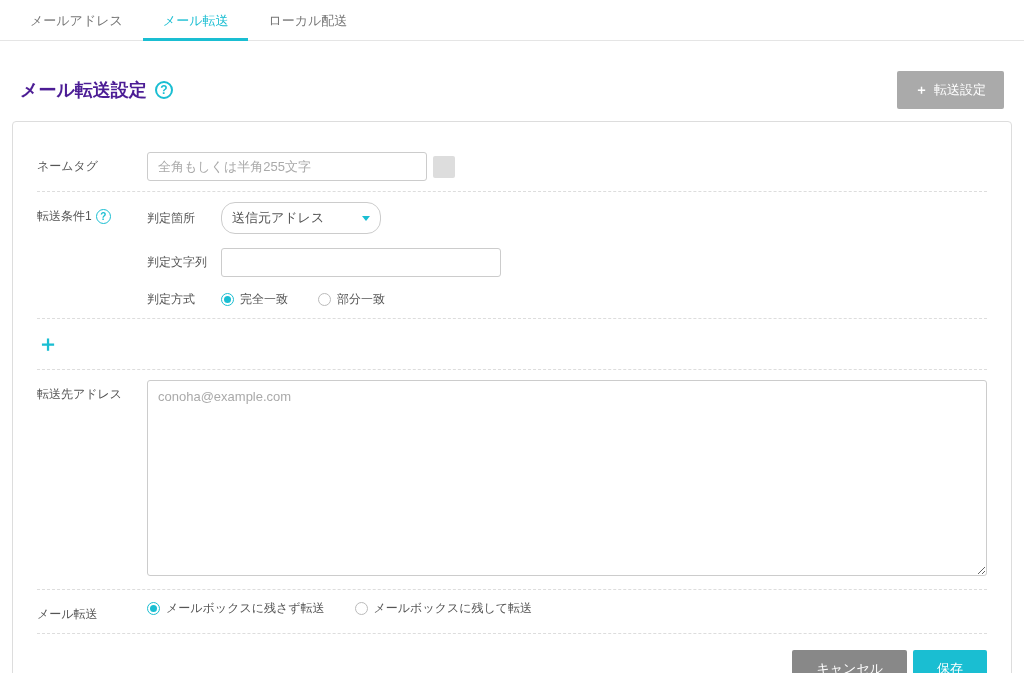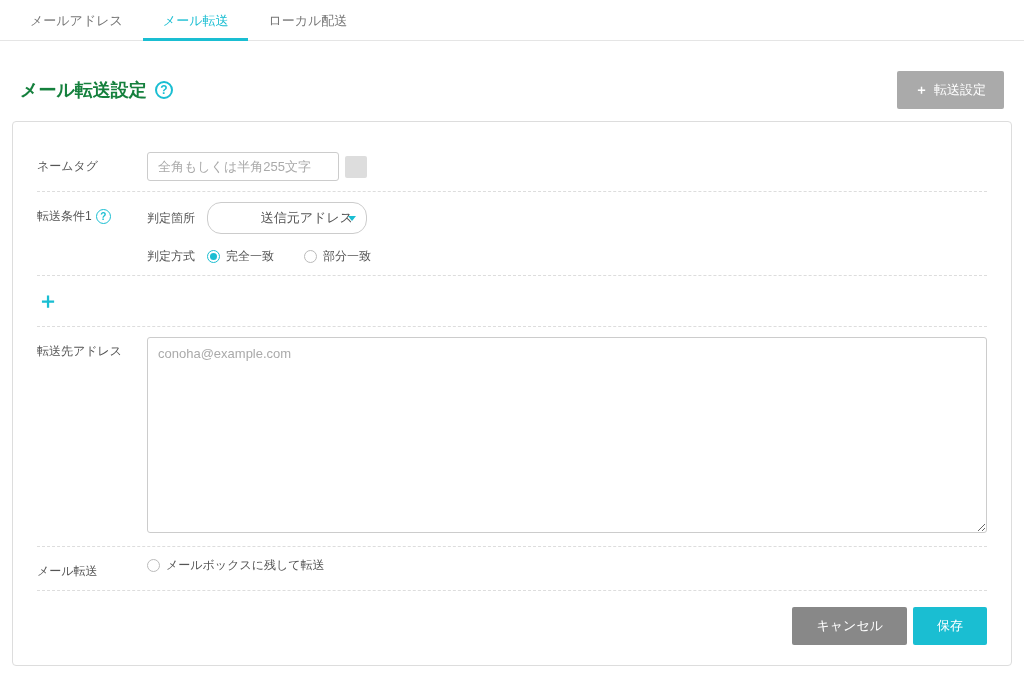--- a/index.html
+++ b/index.html
@@ -5,44 +5,44 @@
 * { box-sizing: border-box; margin: 0; padding: 0; }
 body { font-family: "Hiragino Kaku Gothic Pro", "Meiryo", sans-serif; font-size: 13px; color: #555; background: #fff; }
 
 .tabs { display: flex; border-bottom: 1px solid #e5e5e5; padding: 0 10px; }
 .tab { padding: 12px 20px 10px; cursor: pointer; color: #777; position: relative; }
 .tab.active { color: #1abed2; }
 .tab.active::after { content: ""; position: absolute; left: 0; right: 0; bottom: -1px; height: 3px; background: #1abed2; }
 
 .page-header { display: flex; align-items: center; justify-content: space-between; padding: 30px 20px 12px; }
 .page-title-wrap { display: flex; align-items: center; gap: 8px; }
-.page-title { font-size: 18px; font-weight: bold; color: #15803d; }
+.page-title { font-size: 18px; font-weight: bold; color: #4c1d95; }
 .help-icon { width: 18px; height: 18px; border: 2px solid #1abed2; border-radius: 50%; color: #1abed2; display: inline-flex; align-items: center; justify-content: center; font-size: 12px; font-weight: bold; cursor: pointer; }
 .help-icon.small { width: 15px; height: 15px; font-size: 10px; border-width: 1.5px; }
 
 .btn-add { background: #aaa; color: #fff; border: none; padding: 10px 18px; border-radius: 2px; cursor: pointer; font-size: 13px; display: inline-flex; align-items: center; gap: 6px; }
 .btn-add .plus { font-weight: bold; }
 
 .panel { border: 1px solid #ddd; border-radius: 4px; margin: 0 12px 12px; padding: 20px 24px; }
 
 .row { display: flex; align-items: flex-start; padding: 10px 0; border-bottom: 1px dashed #ddd; }
 .row:last-child { border-bottom: none; }
 .row-label { width: 110px; flex-shrink: 0; color: #555; font-size: 12px; padding-top: 6px; display: flex; align-items: center; gap: 4px; }
 .row-body { flex: 1; }
 
-.sub-row { display: flex; align-items: center; margin-bottom: 14px; }
+.sub-row { display: flex; align-items: center; gap: 14px; margin-bottom: 14px; }
 .sub-row:last-child { margin-bottom: 0; }
 .sub-label { width: 60px; flex-shrink: 0; font-size: 12px; color: #555; }
 
-.input-text { border: 1px solid #ccc; border-radius: 3px; padding: 6px 10px; font-size: 13px; color: #555; width: 192px; }
+.input-text { border: 1px solid #ccc; border-radius: 3px; padding: 6px 10px; font-size: 13px; color: #555; width: 280px; }
 .input-text::placeholder { color: #aaa; }
 .name-tag-wrap { display: flex; align-items: center; gap: 6px; }
 .tag-square { width: 22px; height: 22px; background: #ddd; border-radius: 2px; cursor: pointer; }
 
-.select { border: 1px solid #ccc; border-radius: 14px; padding: 6px 13px 6px 10px; font-size: 13px; color: #555; width: 160px; position: relative; cursor: pointer; display: inline-flex; align-items: center; justify-content: flex-end; }
+.select { border: 1px solid #ccc; border-radius: 14px; padding: 6px 13px 6px 10px; font-size: 13px; color: #555; width: 160px; position: relative; cursor: pointer; display: inline-flex; align-items: center; justify-content: flex-start; }
 .select .caret { position: absolute; right: 10px; width: 0; height: 0; border-left: 4px solid transparent; border-right: 4px solid transparent; border-top: 5px solid #1abed2; }
 
 .judge-str { width: 280px; }
 
 .radio-group { display: flex; gap: 30px; align-items: flex-end; }
 .radio-item { display: flex; align-items: center; gap: 6px; cursor: pointer; font-size: 12px; }
 .radio { width: 13px; height: 13px; border-radius: 50%; border: 1px solid #bbb; display: inline-flex; align-items: center; justify-content: center; background: #fff; }
 .radio.checked { border-color: #1abed2; }
 .radio.checked::after { content: ""; width: 7px; height: 7px; border-radius: 50%; background: #1abed2; }
 
@@ -96,20 +96,24 @@
     </div>
     <div class="row-body">
       <div class="sub-row">
         <div class="sub-label">判定箇所</div>
         <div class="select">
           <span>送信元アドレス</span>
           <span class="caret"></span>
         </div>
       </div>
       <div class="sub-row">
+        <div class="sub-label">判定文字列</div>
+        <input class="input-text judge-str" type="text" value="" style="">
+      </div>
+      <div class="sub-row">
         <div class="sub-label">判定方式</div>
         <div class="radio-group">
           <label class="radio-item">
             <span class="radio checked"></span>
             <span>完全一致</span>
           </label>
           <label class="radio-item">
             <span class="radio"></span>
             <span>部分一致</span>
           </label>
@@ -127,20 +131,24 @@
     <div class="row-body">
       <textarea class="textarea" placeholder="conoha@example.com" style=""></textarea>
     </div>
   </div>
 
   <div class="row">
     <div class="row-label">メール転送</div>
     <div class="row-body">
       <div class="radio-group">
         <label class="radio-item">
+          <span class="radio checked"></span>
+          <span>メールボックスに残さず転送</span>
+        </label>
+        <label class="radio-item">
           <span class="radio"></span>
           <span>メールボックスに残して転送</span>
         </label>
       </div>
     </div>
   </div>
 
   <div class="actions">
     <button class="btn btn-cancel">キャンセル</button>
     <button class="btn btn-save">保存</button>

